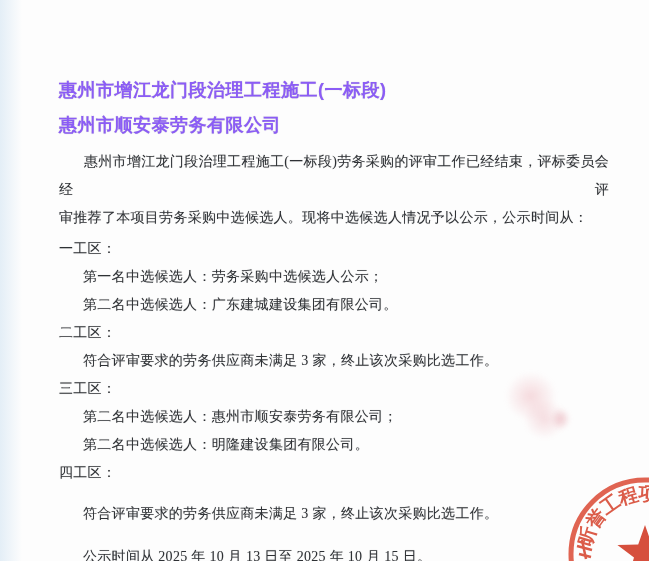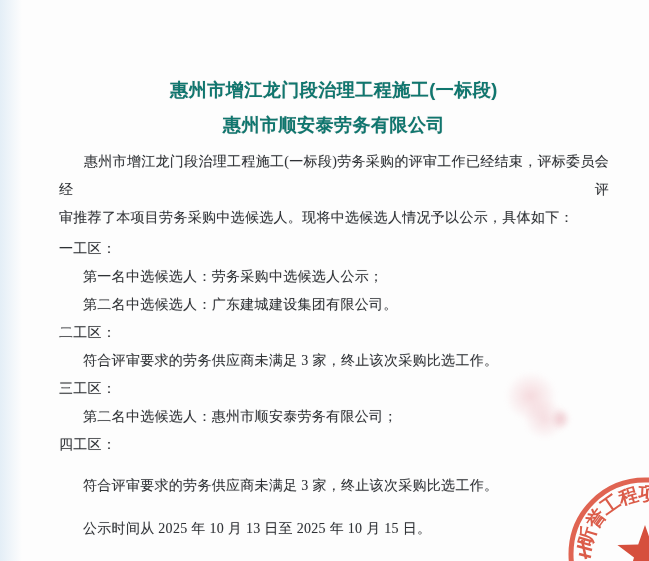--- a/index.html
+++ b/index.html
@@ -21,26 +21,25 @@
     background:linear-gradient(to right, rgba(186,214,236,.38), rgba(255,255,255,0));
     pointer-events:none;
   }
   .content{
     position:relative;
     padding-left:59px;
     width:550px;
   }
   .doc-title{
     margin-top:73px;
-    text-align:center;
     font-family:"Liberation Sans","DejaVu Sans",sans-serif;
     font-weight:700;
     font-size:18px;
     line-height:35px;
-    color:#0f766e;
+    color:#8b5cf6;
     letter-spacing:.5px;
     text-shadow:0 0 1px rgba(40,40,40,.25);
   }
   .bodytext{
     font-size:14px;
     line-height:28px;
     letter-spacing:.3px;
     text-shadow:0 0 1px rgba(50,50,50,.22);
   }
   .bodytext p{margin:0;}
@@ -94,32 +93,33 @@
 
   <div class="content">
     <div class="doc-title">
       <div>惠州市增江龙门段治理工程施工(一标段)</div>
       <div>惠州市顺安泰劳务有限公司</div>
     </div>
 
     <div class="bodytext">
       <div class="intro">
         <p class="l1">惠州市增江龙门段治理工程施工(一标段)劳务采购的评审工作已经结束，评标委员会经评</p>
-        <p class="l2">审推荐了本项目劳务采购中选候选人。现将中选候选人情况予以公示，具体如下：</p>
+        <p class="l2">审推荐了本项目劳务采购中选候选人。现将中选候选人情况予以公示，公示时间从：</p>
       </div>
 
       <p class="sec-heading first-heading">一工区：</p>
       <p class="sec-line">第一名中选候选人：劳务采购中选候选人公示；</p>
       <p class="sec-line">第二名中选候选人：广东建城建设集团有限公司。</p>
 
       <p class="sec-heading">二工区：</p>
       <p class="sec-line">符合评审要求的劳务供应商未满足 3 家，终止该次采购比选工作。</p>
 
       <p class="sec-heading">三工区：</p>
       <p class="sec-line">第二名中选候选人：惠州市顺安泰劳务有限公司；</p>
+      <p class="sec-line">第二名中选候选人：明隆建设集团有限公司。</p>
 
       <p class="sec-heading">四工区：</p>
       <p class="sec-line gap-top">符合评审要求的劳务供应商未满足 3 家，终止该次采购比选工作。</p>
 
       <p class="publicity">公示时间从 2025 年 10 月 13 日至 2025 年 10 月 15 日。</p>
     </div>
   </div>
 
   <div class="residue r1"></div>
   <div class="residue r2"></div>

